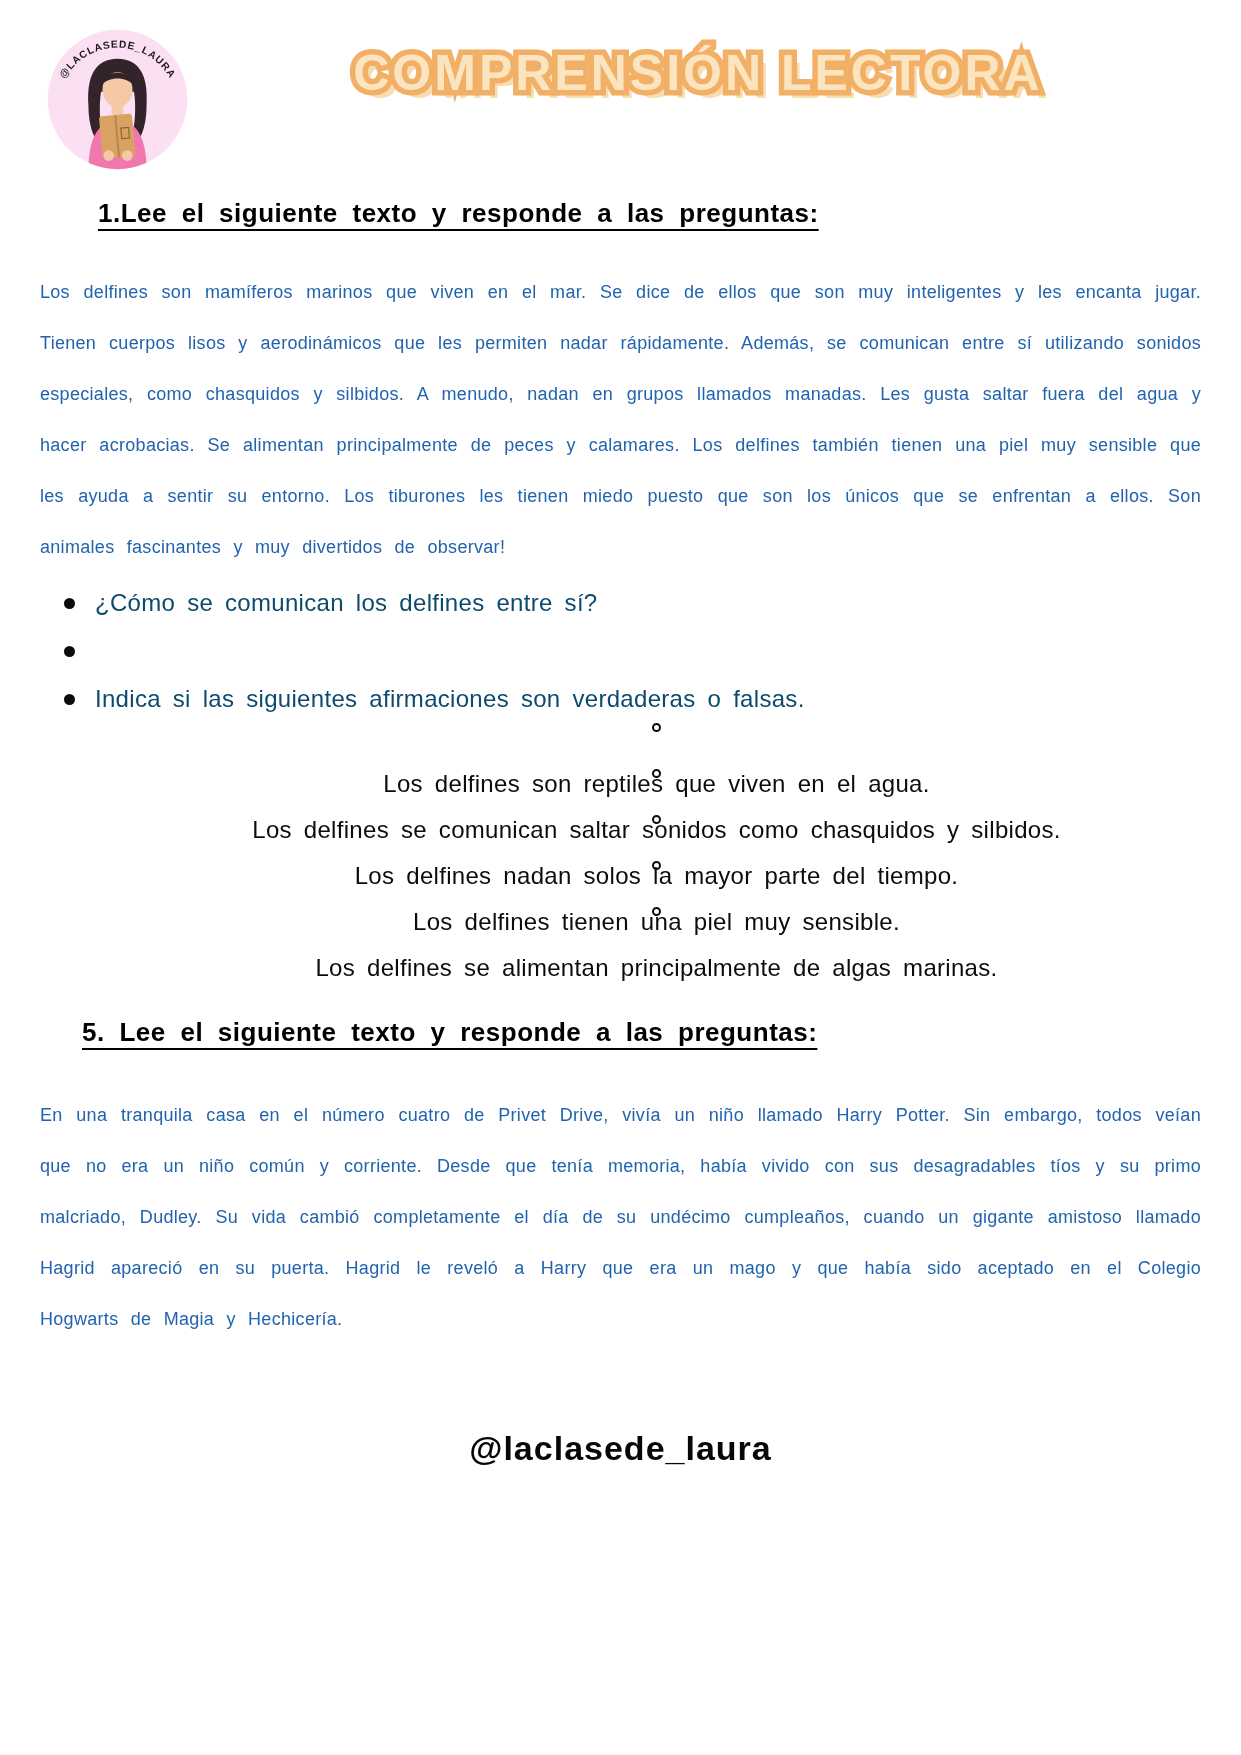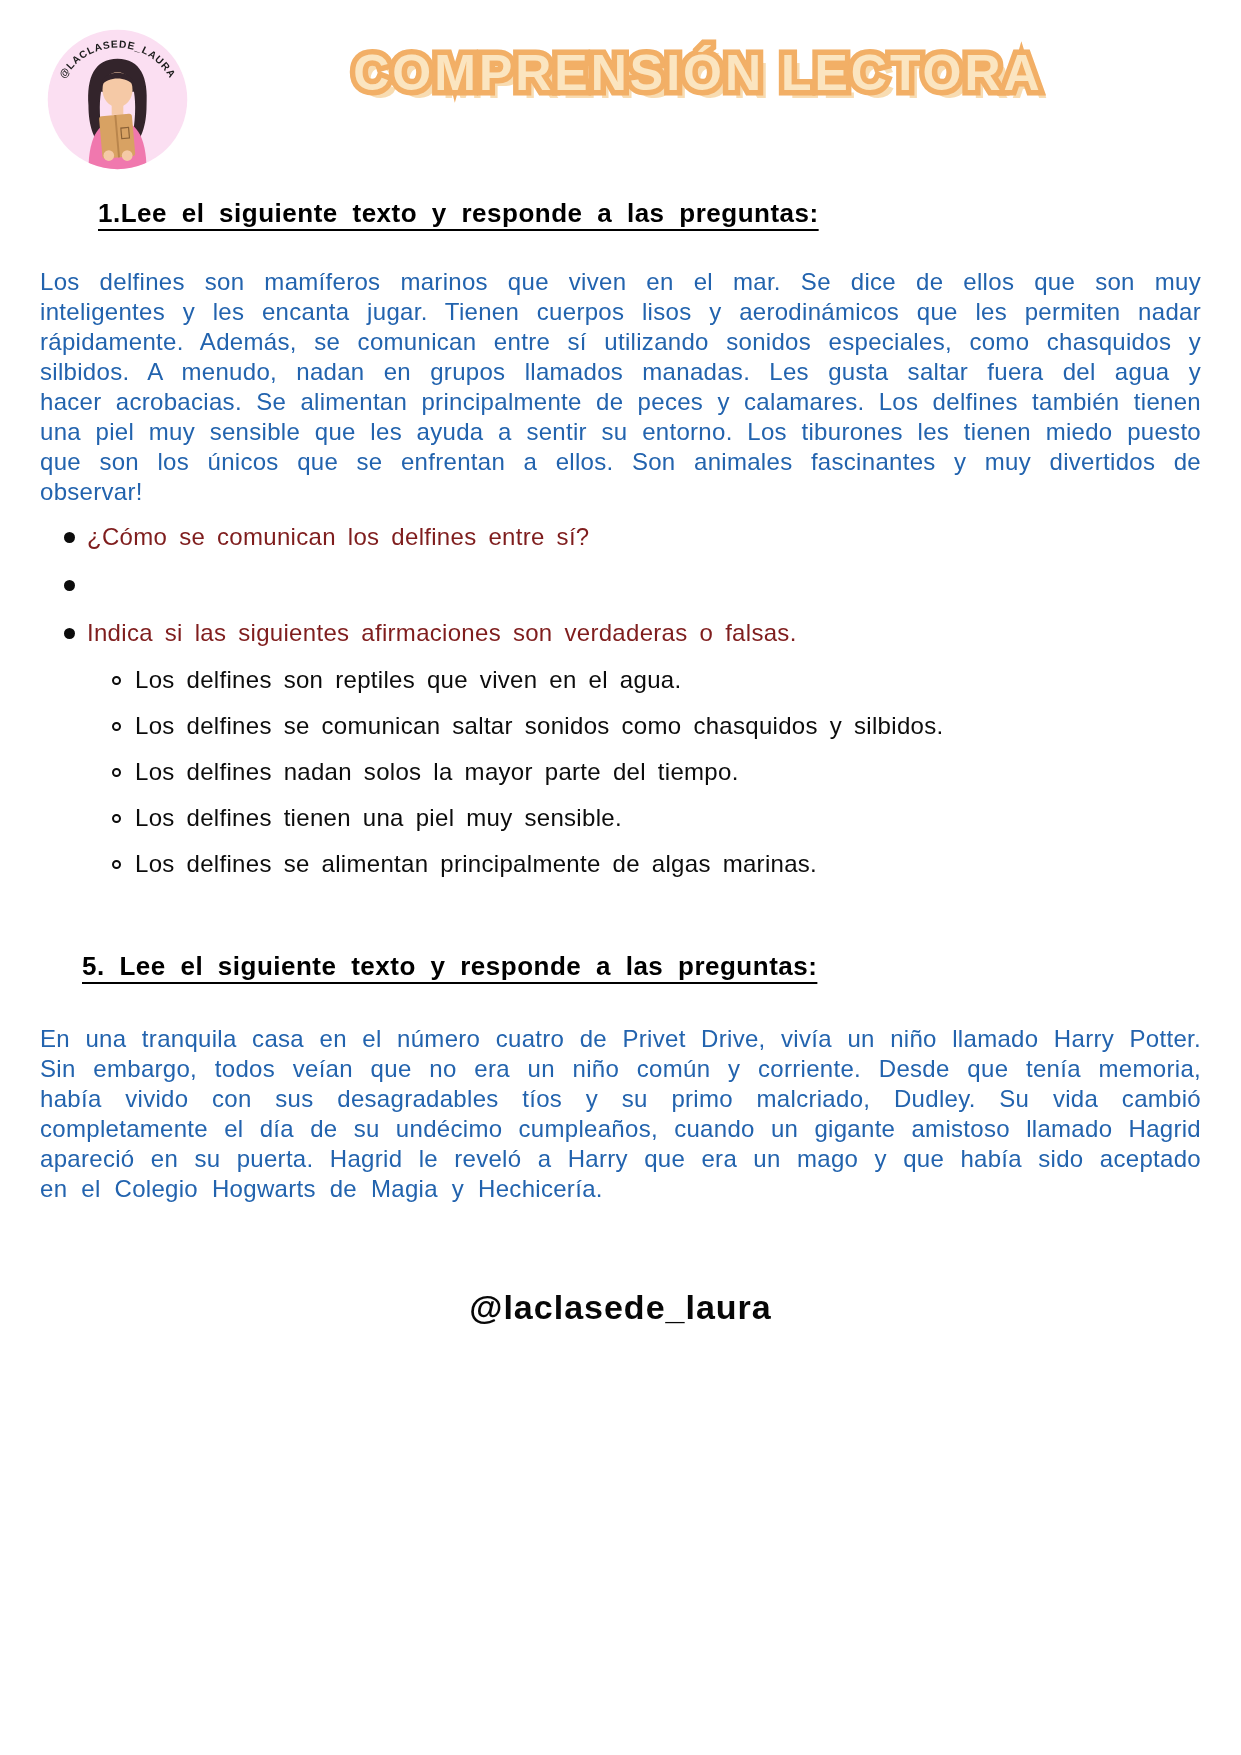--- a/index.html
+++ b/index.html
@@ -36,38 +36,38 @@
     margin-top: 26px; margin-left: 58px;
     font-size: 26px; font-weight: bold; color: #000000;
     letter-spacing: 0.5px; word-spacing: 7px;
     text-decoration: underline; text-underline-offset: 7px; text-decoration-thickness: 1.5px;
   }
   h2.second { margin-top: 64px; margin-left: 42px; }
 
   
   p.body-text {
     margin-top: 38px;
-    font-size: 24px; color: #2263AE;
-    line-height: 30px; word-spacing: 7px; letter-spacing: 0.3px;
+    font-size: 18px; color: #2263AE;
+    line-height: 51px; word-spacing: 7px; letter-spacing: 0.3px;
     text-align: justify;
   }
   p.second-par { margin-top: 42px; }
 
   
   ul { list-style: none; }
   ul.q-list { margin-top: 6px; padding-left: 24px; }
   ul.q-list li {
-    display: flex; align-items: center; height: 48px; gap: 12px;
-    font-size: 24px; color: #7f1d1d; word-spacing: 5px; letter-spacing: 0.3px;
+    display: flex; align-items: center; height: 48px; gap: 20px;
+    font-size: 24px; color: #0c4a6e; word-spacing: 5px; letter-spacing: 0.3px;
   }
   .dot { width: 11px; height: 11px; border-radius: 50%; background: #0c0c0c; flex: 0 0 auto; }
   ul.s-list { padding-left: 72px; }
   ul.s-list li {
-    display: flex; align-items: center; height: 46px; gap: 14px;
-    font-size: 24px; color: #0c0c0c; word-spacing: 5px; letter-spacing: 0.3px;
+    display: flex; align-items: center; height: 46px; gap: 38px;
+    font-size: 24px; color: #0c0c0c; word-spacing: 5px; letter-spacing: 0.3px; flex-direction: column;
   }
   .circle { width: 9px; height: 9px; border: 2.5px solid #0c0c0c; border-radius: 50%; background: transparent; flex: 0 0 auto; }
 
   
   footer { margin-top: 84px; text-align: center; }
   .handle { display: inline-block; font-size: 34px; font-weight: bold; color: #070707; letter-spacing: 1px; }
 </style>
 </head>
 <body>
 

